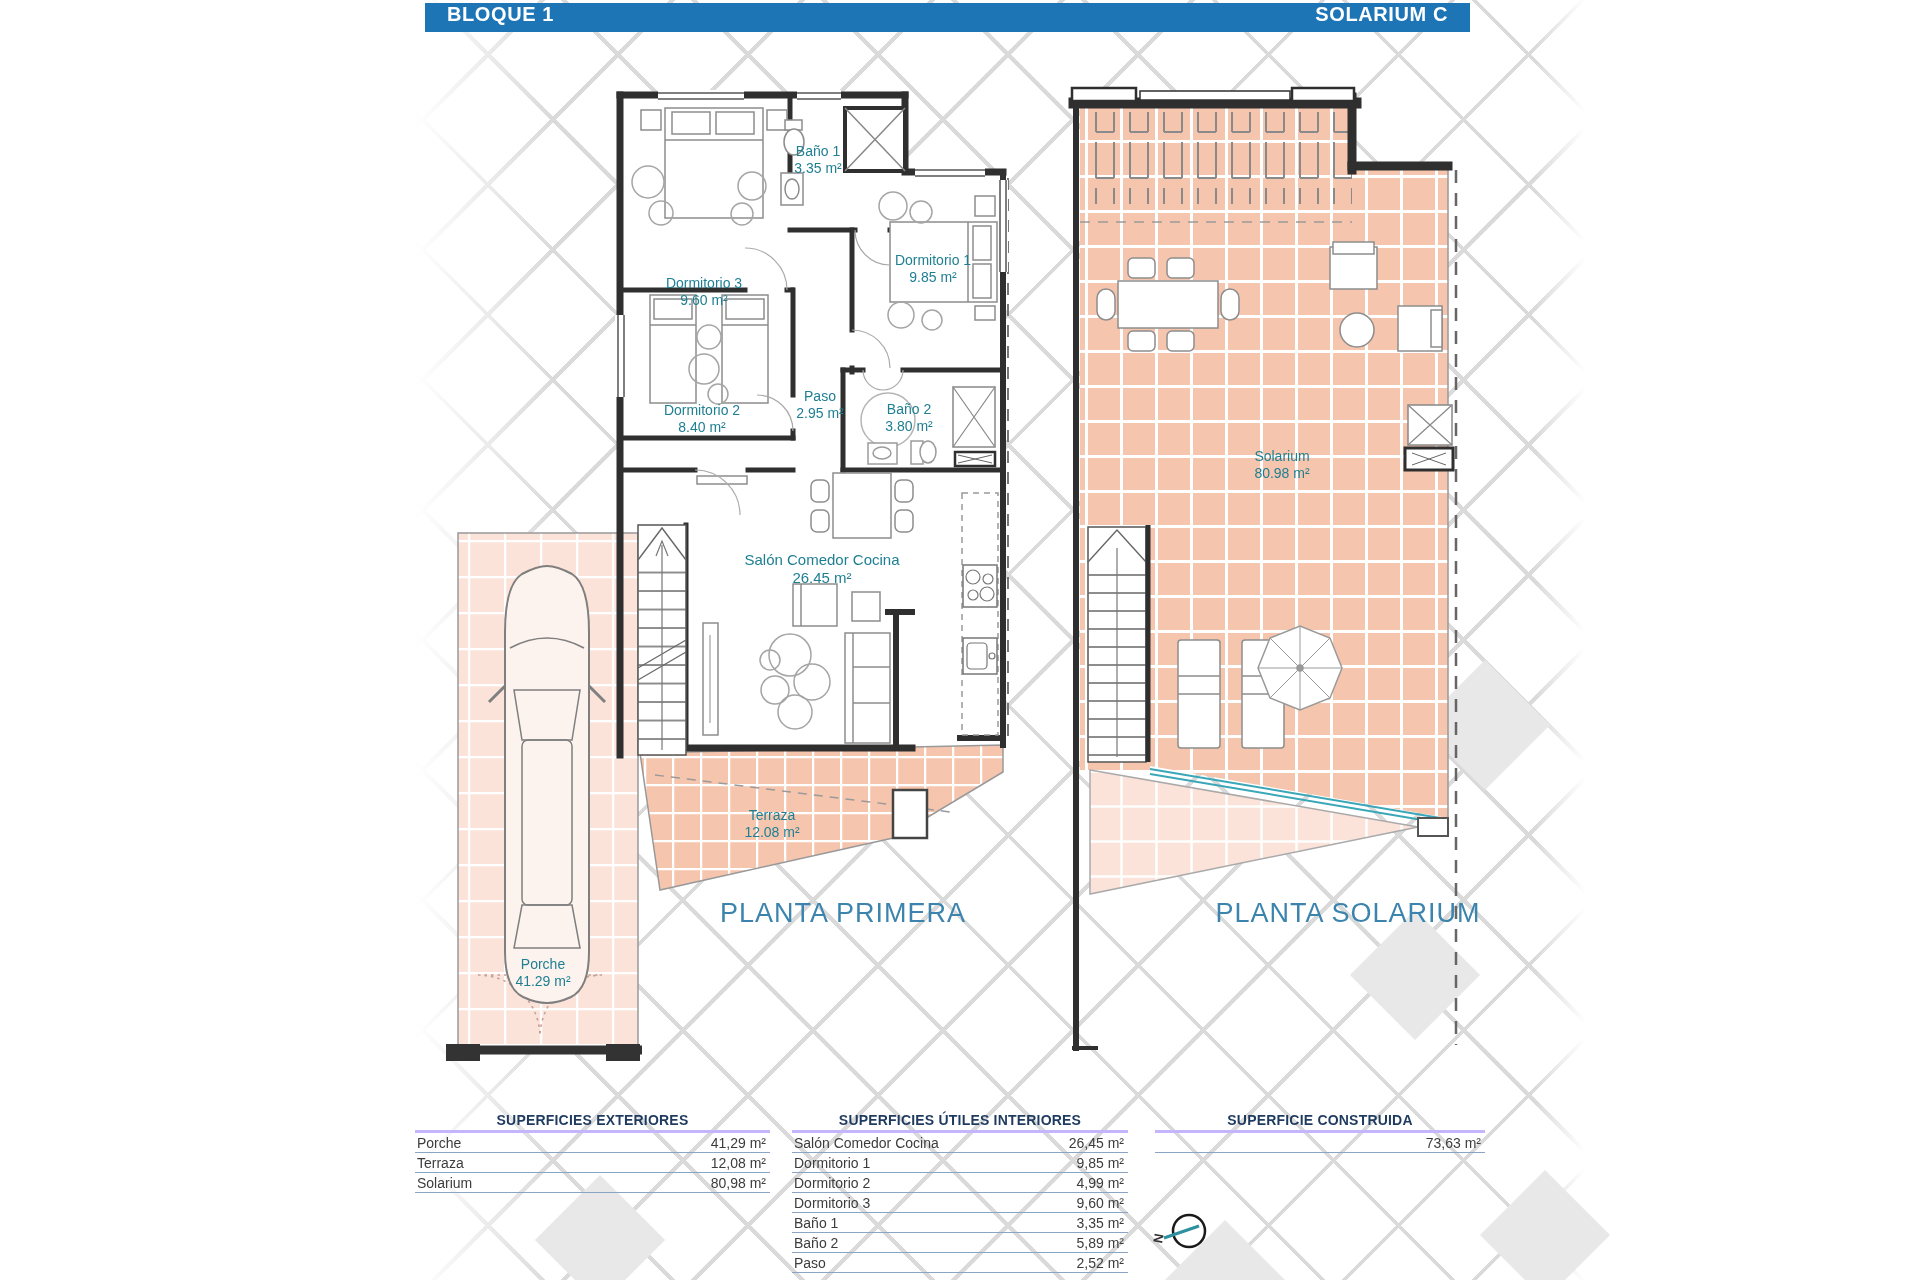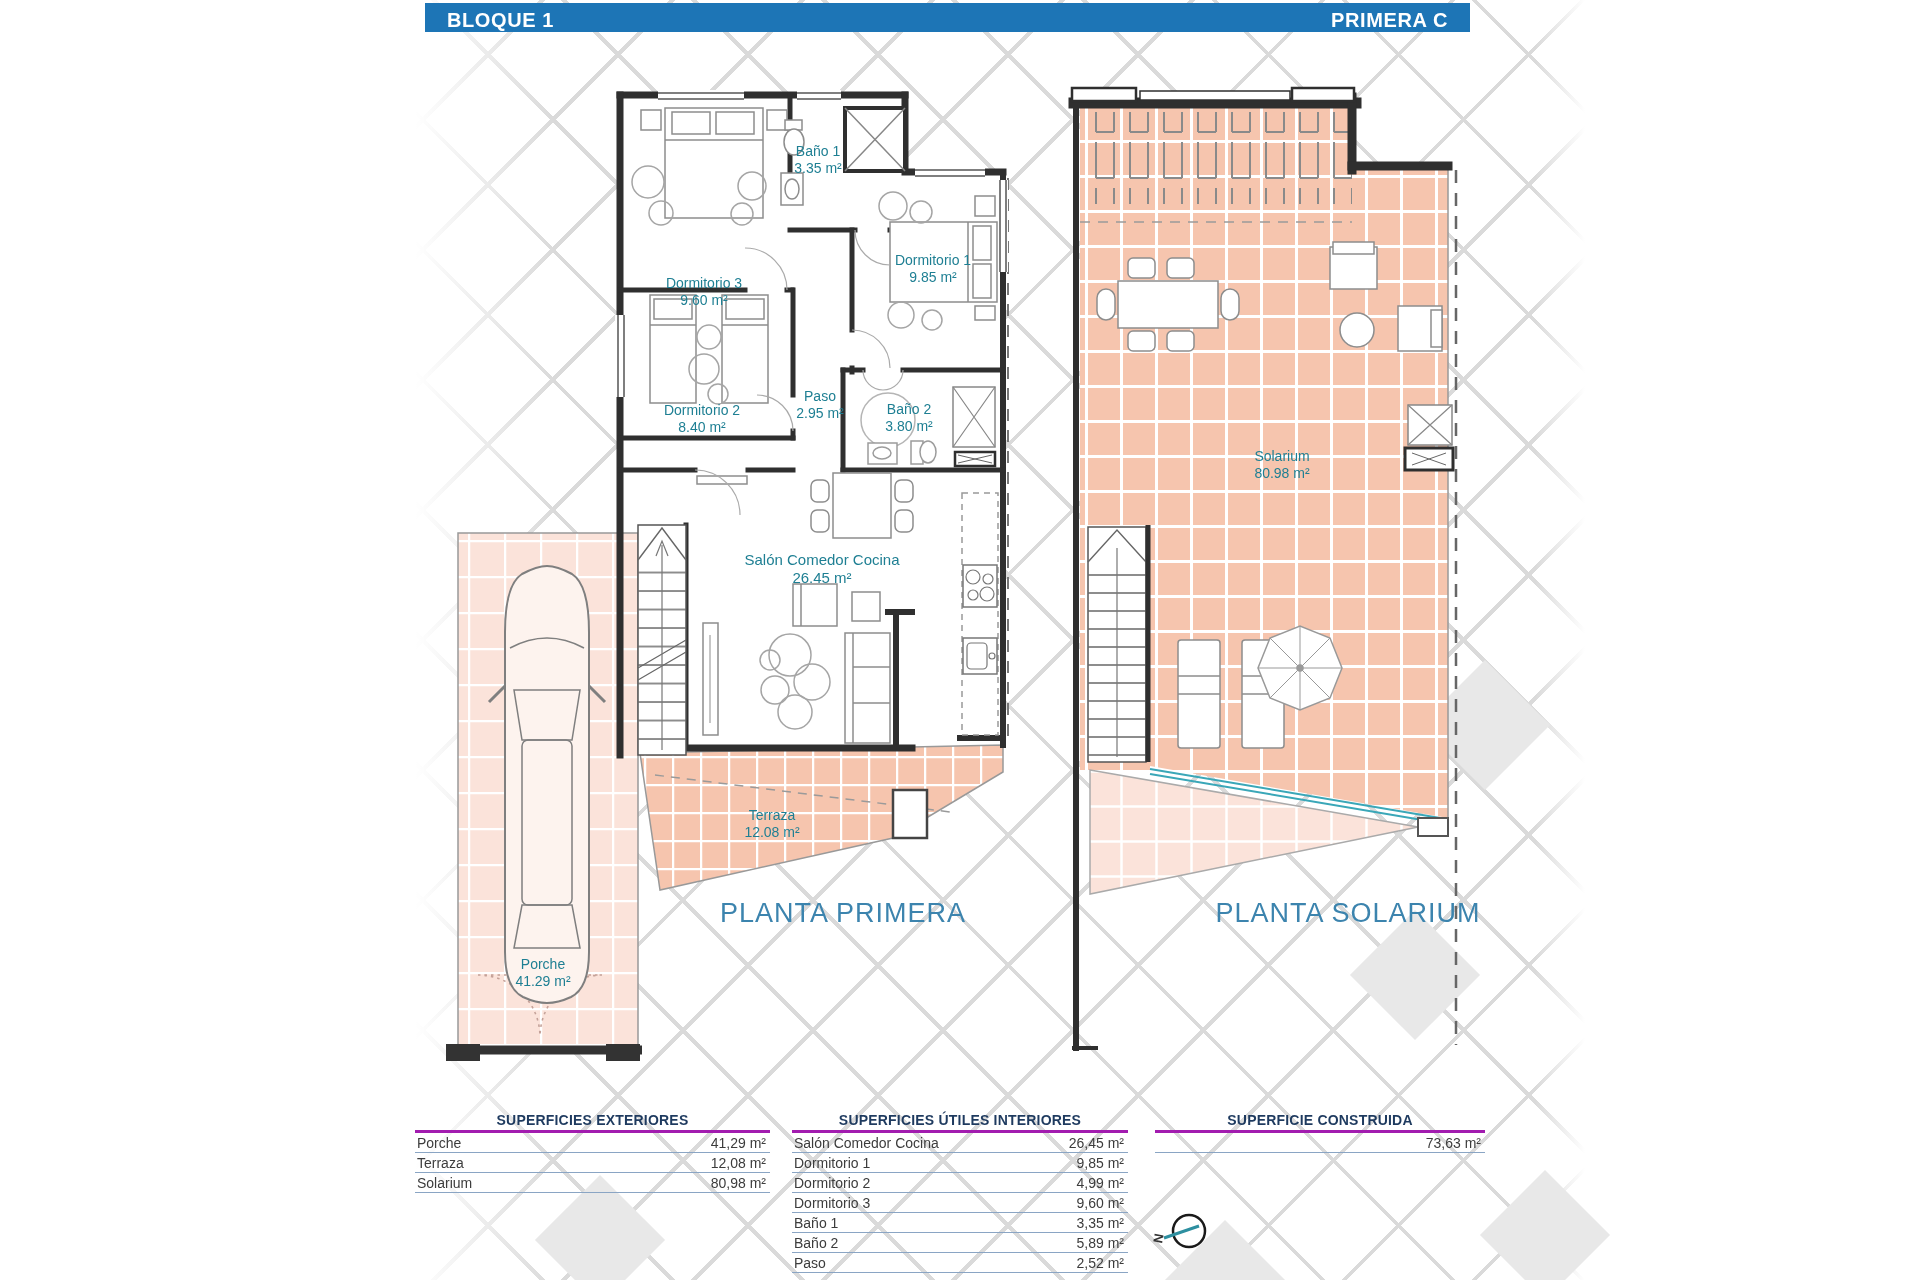--- a/index.html
+++ b/index.html
@@ -8,47 +8,47 @@
   
   .lattice{position:absolute;left:415px;top:0;width:1170px;height:1280px;z-index:0;
     background-image:
       repeating-linear-gradient(45deg,transparent 0 88px,#dadada 88px 92px),
       repeating-linear-gradient(135deg,transparent 0 88px,#dadada 88px 92px);}
   .lattice::before{content:"";position:absolute;inset:0;
     background:linear-gradient(90deg,#fff 0,rgba(255,255,255,0) 140px,rgba(255,255,255,0) calc(100% - 50px),#fff 100%);}
   .diamond{position:absolute;width:92px;height:92px;background:#e8e8e8;transform:rotate(45deg);z-index:1;}
   
   .titlebar{position:absolute;left:425px;top:3px;width:1045px;height:29px;background:#1d75b6;z-index:5;
-    display:flex;justify-content:space-between;align-items:flex-end;padding:0 22px;box-sizing:border-box;}
+    display:flex;justify-content:space-between;align-items:flex-start;padding:0 22px;box-sizing:border-box;}
   .titlebar span{color:#ffffff;font-size:20px;font-weight:bold;letter-spacing:.6px;}
   
   .plansvg{position:absolute;z-index:3;}
   
   .tbl{position:absolute;z-index:5;font-size:14px;color:#3c3c3c;}
   .tbl .hd{font-weight:bold;color:#1e3a5f;text-align:center;padding-bottom:2px;
-           border-bottom:3px solid #a21caf;font-size:14px;letter-spacing:.2px;}
+           border-bottom:3px solid #c4b5fd;font-size:14px;letter-spacing:.2px;}
   .tbl .row{display:flex;justify-content:space-between;align-items:center;height:19px;
             border-bottom:1.5px solid #8aa5c4;padding:0 4px 0 2px;}
   .tbl .row .v{text-align:left;}
 </style>
 </head>
 <body>
 
 <div id="page">
 
   <div class="lattice"></div>
   <div class="diamond" style="left:554px;top:1194px;"></div>
   <div class="diamond" style="left:1369px;top:929px;"></div>
   <div class="diamond" style="left:1439px;top:679px;"></div>
   <div class="diamond" style="left:1179px;top:1239px;"></div>
   <div class="diamond" style="left:1499px;top:1189px;"></div>
 
   <div class="titlebar">
     <span>BLOQUE 1</span>
-    <span>PRIMERA C</span>
+    <span>SOLARIUM C</span>
   </div>
 
   <svg class="plansvg" style="left:440px;top:80px;" width="600" height="1000" viewBox="440 80 600 1000">
     <defs>
       <pattern id="patPorche" width="36" height="36" patternUnits="userSpaceOnUse">
         <rect width="36" height="36" fill="#fbe3da"></rect>
           <path d="M0,1 H36 M1,0 V36" stroke="#ffffff" stroke-width="2.5"></path>
       </pattern>
       <pattern id="patTerraza" width="28" height="28" patternUnits="userSpaceOnUse">
         <rect width="28" height="28" fill="#f6c5ae"></rect>

